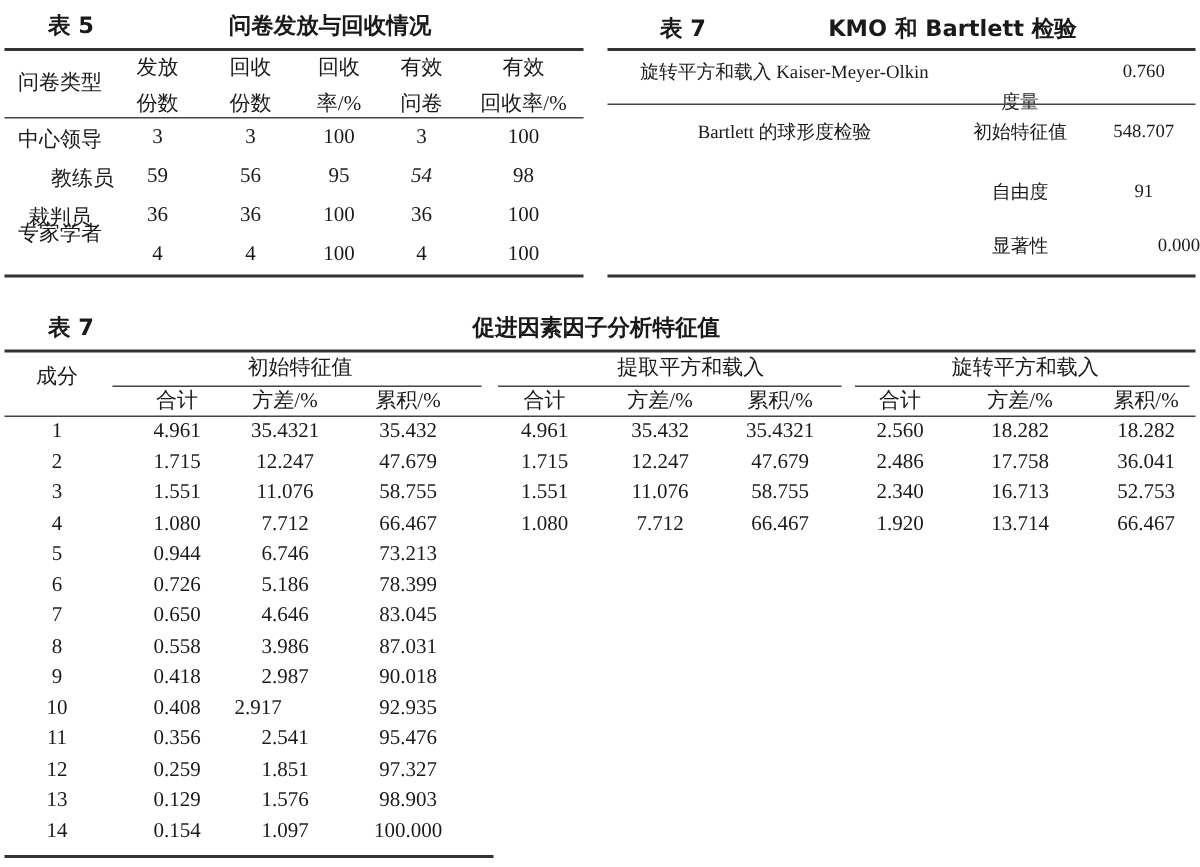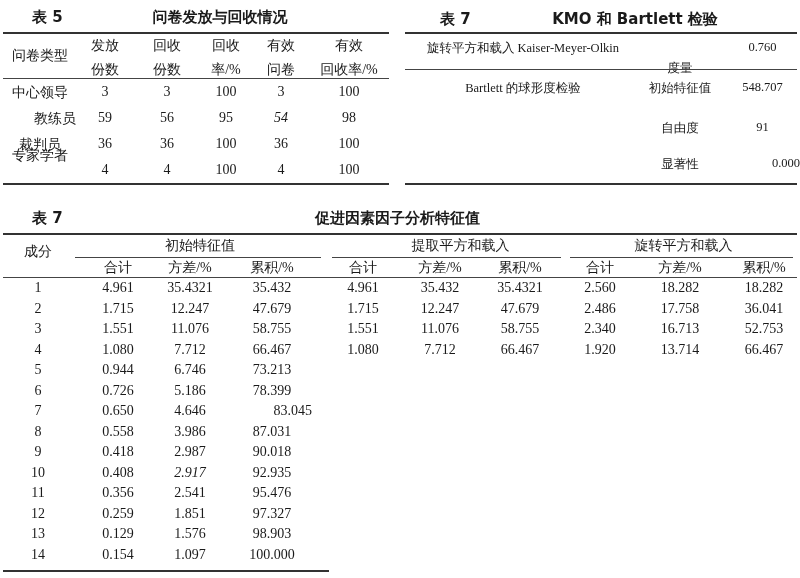--- a/index.html
+++ b/index.html
@@ -154,32 +154,32 @@
       <div class="cell" style="left: 78px; top: 362px; width: 80px;">0.944</div>
       <div class="cell" style="left: 150px; top: 362px; width: 80px;">6.746</div>
       <div class="cell" style="left: 232px; top: 362px; width: 80px;">73.213</div>
       <div class="cell" style="left: -2px; top: 382.5px; width: 80px;">6</div>
       <div class="cell" style="left: 78px; top: 382.5px; width: 80px;">0.726</div>
       <div class="cell" style="left: 150px; top: 382.5px; width: 80px;">5.186</div>
       <div class="cell" style="left: 232px; top: 382.5px; width: 80px;">78.399</div>
       <div class="cell" style="left: -2px; top: 403px; width: 80px;">7</div>
       <div class="cell" style="left: 78px; top: 403px; width: 80px;">0.650</div>
       <div class="cell" style="left: 150px; top: 403px; width: 80px;">4.646</div>
-      <div class="cell" style="left: 232px; top: 403px; width: 80px; text-align: right;">83.045</div>
+      <div class="cell" style="left: 232px; top: 403px; width: 80px;">83.045</div>
       <div class="cell" style="left: -2px; top: 423.5px; width: 80px;">8</div>
       <div class="cell" style="left: 78px; top: 423.5px; width: 80px;">0.558</div>
       <div class="cell" style="left: 150px; top: 423.5px; width: 80px;">3.986</div>
       <div class="cell" style="left: 232px; top: 423.5px; width: 80px;">87.031</div>
       <div class="cell" style="left: -2px; top: 444px; width: 80px;">9</div>
       <div class="cell" style="left: 78px; top: 444px; width: 80px;">0.418</div>
       <div class="cell" style="left: 150px; top: 444px; width: 80px;">2.987</div>
       <div class="cell" style="left: 232px; top: 444px; width: 80px;">90.018</div>
       <div class="cell" style="left: -2px; top: 464.5px; width: 80px;">10</div>
       <div class="cell" style="left: 78px; top: 464.5px; width: 80px;">0.408</div>
-      <div class="cell" style="left: 150px; top: 464.5px; width: 80px; font-style: italic;">2.917</div>
+      <div class="cell" style="left: 132px; top: 464.5px; width: 80px;">2.917</div>
       <div class="cell" style="left: 232px; top: 464.5px; width: 80px;">92.935</div>
       <div class="cell" style="left: -2px; top: 485px; width: 80px;">11</div>
       <div class="cell" style="left: 78px; top: 485px; width: 80px;">0.356</div>
       <div class="cell" style="left: 150px; top: 485px; width: 80px;">2.541</div>
       <div class="cell" style="left: 232px; top: 485px; width: 80px;">95.476</div>
       <div class="cell" style="left: -2px; top: 505.5px; width: 80px;">12</div>
       <div class="cell" style="left: 78px; top: 505.5px; width: 80px;">0.259</div>
       <div class="cell" style="left: 150px; top: 505.5px; width: 80px;">1.851</div>
       <div class="cell" style="left: 232px; top: 505.5px; width: 80px;">97.327</div>
       <div class="cell" style="left: -2px; top: 526px; width: 80px;">13</div>

